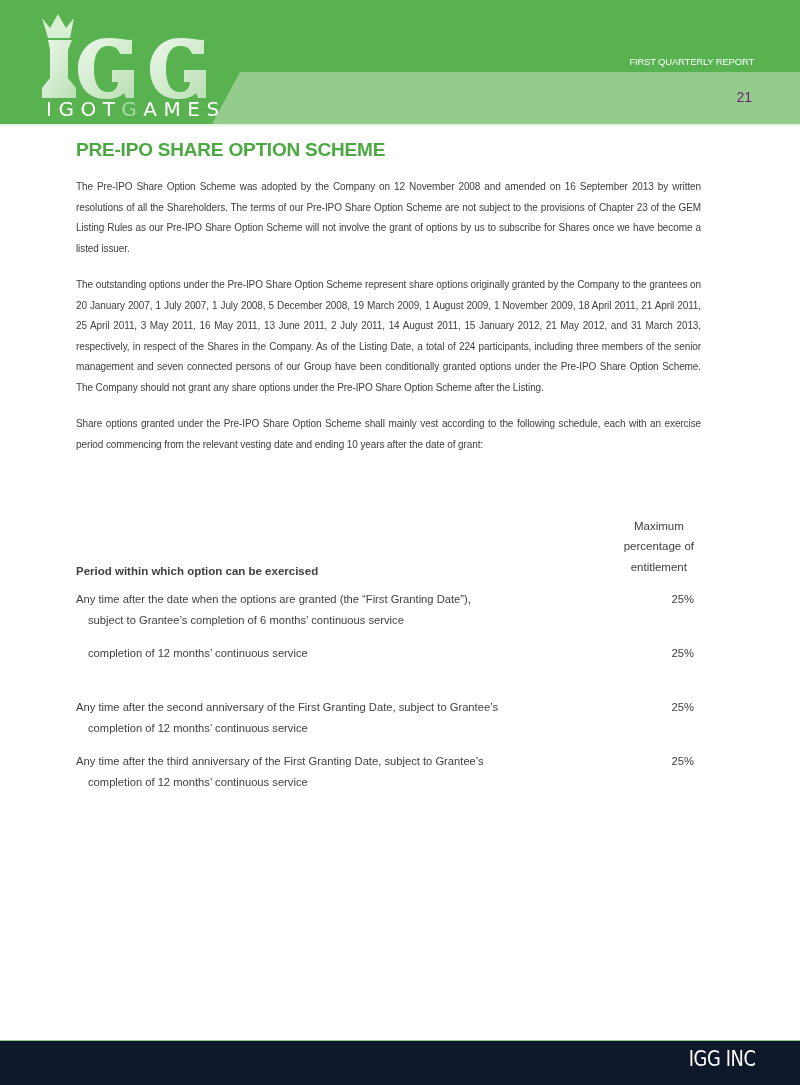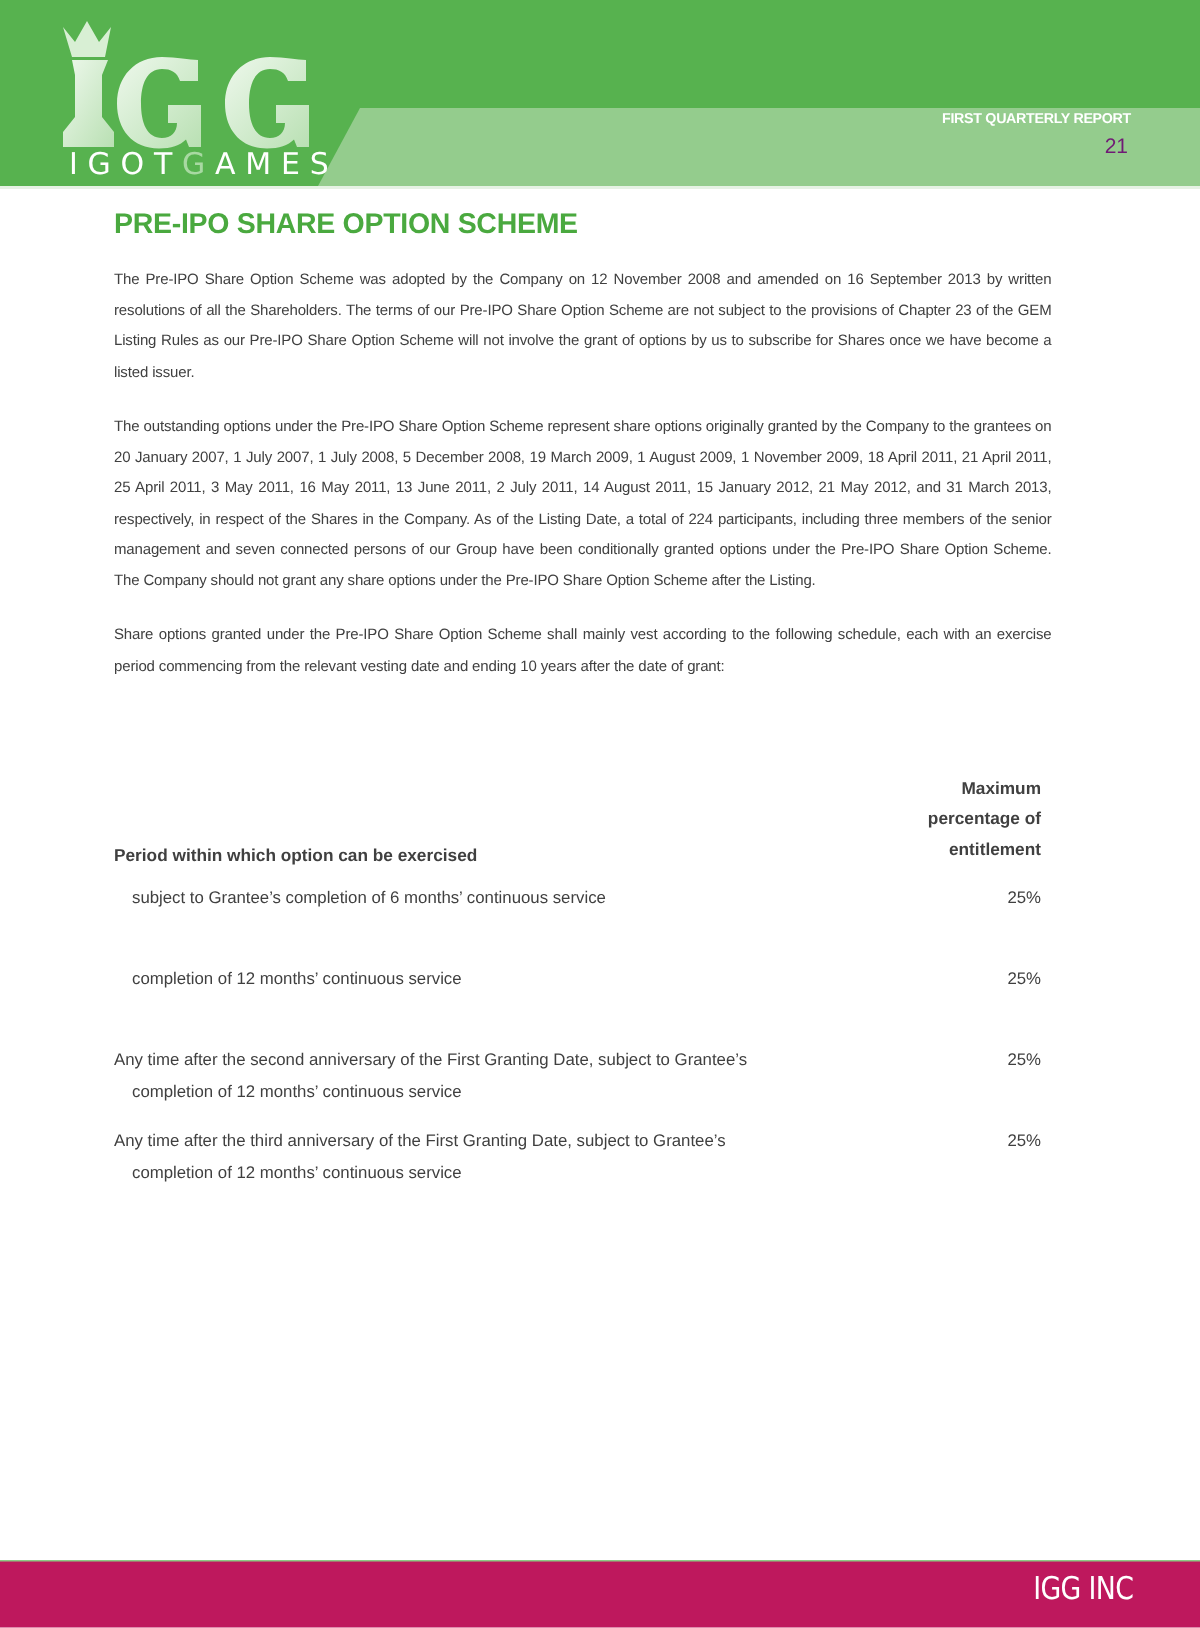--- a/index.html
+++ b/index.html
@@ -20,40 +20,39 @@
   .logo-word {
     position:absolute; left:46px; top:97px; font-size:20px; letter-spacing:6.5px;
     color:#ffffff; font-family:"DejaVu Sans", sans-serif; font-weight:normal;
   }
   .logo-word .g-light { color:#a8d9a2; }
   .year {
     position:absolute; right:46px; top:8px; font-size:44px; color:#ffffff;
     font-family:"DejaVu Sans", sans-serif; font-weight:200; letter-spacing:-1px; line-height:48px;
   }
   .report-sub {
-    position:absolute; right:46px; top:56px; font-size:9.5px; color:#ffffff; font-weight:bold;
+    position:absolute; right:46px; top:56px; font-size:9.5px; color:#ffffff; font-weight:normal;
     letter-spacing:-0.2px;
-    margin-top:18px;
   }
   .page-num { position:absolute; right:48px; top:89px; font-size:14px; color:#701a75; }
 
   .content { position:absolute; left:76px; top:139px; width:625px; }
   .section-title { font-size:19px; font-weight:bold; color:#4aa93f; margin:0 0 4px 0; letter-spacing:-0.2px; }
   .para { font-size:10px; line-height:20.5px; text-align:justify; margin:16px 0 14px 0; color:#404040; letter-spacing:-0.1px; }
 
   .sched { position:absolute; left:76px; top:515px; width:618px; }
   .sched-head { position:relative; height:62px; }
   .sched-head .col-a { position:absolute; left:0; bottom:0; font-weight:bold; font-size:11.5px; color:#404040; }
-  .sched-head .col-b { position:absolute; right:0; bottom:0; font-weight:bold; font-size:11.5px; line-height:20.5px; text-align:right; color:#404040; }
+  .sched-head .col-b { position:absolute; right:0; bottom:0; font-weight:normal; font-size:11.5px; line-height:20.5px; text-align:center; color:#404040; }
   .sched-row { position:relative; margin-top:13px; min-height:41px; }
   .sched-row .period { font-size:11.2px; line-height:20.5px; color:#404040; width:430px; }
   .sched-row .period .line2 { display:block; padding-left:12px; }
   .sched-row .pct { position:absolute; right:0; top:0; font-size:11.2px; line-height:20.5px; color:#404040; }
 
-  .footer { position:absolute; left:0; top:1040px; width:800px; height:45px; background:#be185d; border-top:1px solid #8ccb85; }
+  .footer { position:absolute; left:0; top:1040px; width:800px; height:45px; background:#0f172a; border-top:1px solid #8ccb85; }
   .footer-text {
     position:absolute; right:45px; top:6px; font-size:21px; color:#ffffff;
     font-family:"DejaVu Sans", sans-serif; letter-spacing:-0.5px; transform:scaleX(0.85); transform-origin:right center;
   }
 </style>
 </head>
 <body>
 
 <div class="header">
   <div class="header-band"></div>
@@ -94,20 +93,21 @@
     <div class="col-a">Period within which option can be exercised</div>
     <div class="col-b">
       <div>Maximum</div>
       <div>percentage of</div>
       <div>entitlement</div>
     </div>
   </div>
 
   <div class="sched-row" style="margin-top:12px;">
     <div class="period">
+      <span>Any time after the date when the options are granted (the “First Granting Date”),</span>
       <span class="line2">subject to Grantee’s completion of 6 months’ continuous service</span>
     </div>
     <div class="pct">25%</div>
   </div>
 
   <div class="sched-row">
     <div class="period">
       <span class="line2">completion of 12 months’ continuous service</span>
     </div>
     <div class="pct">25%</div>

